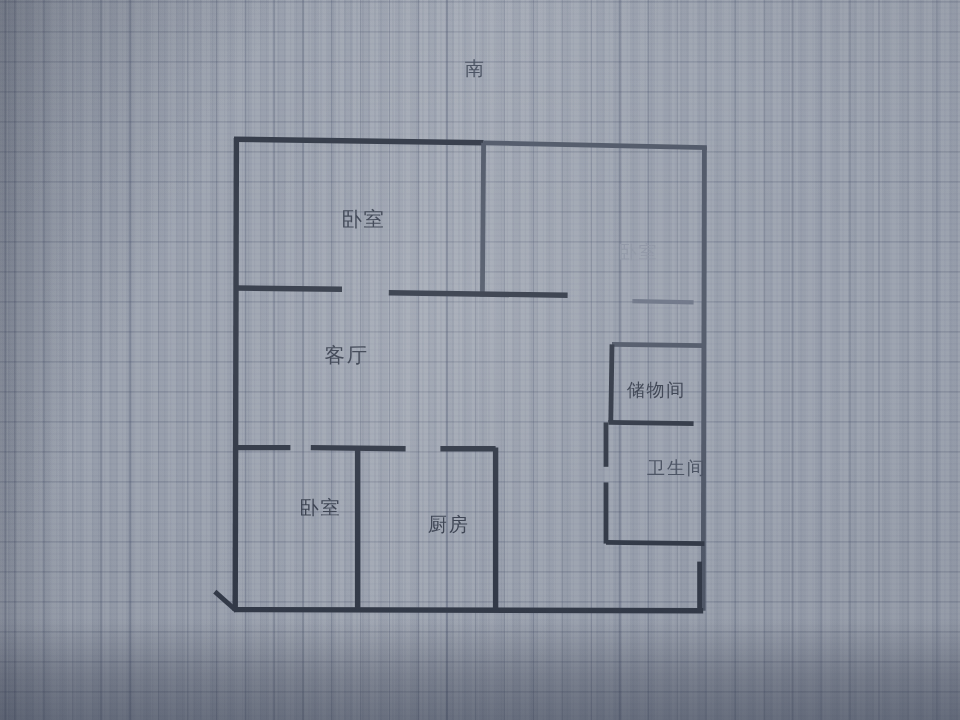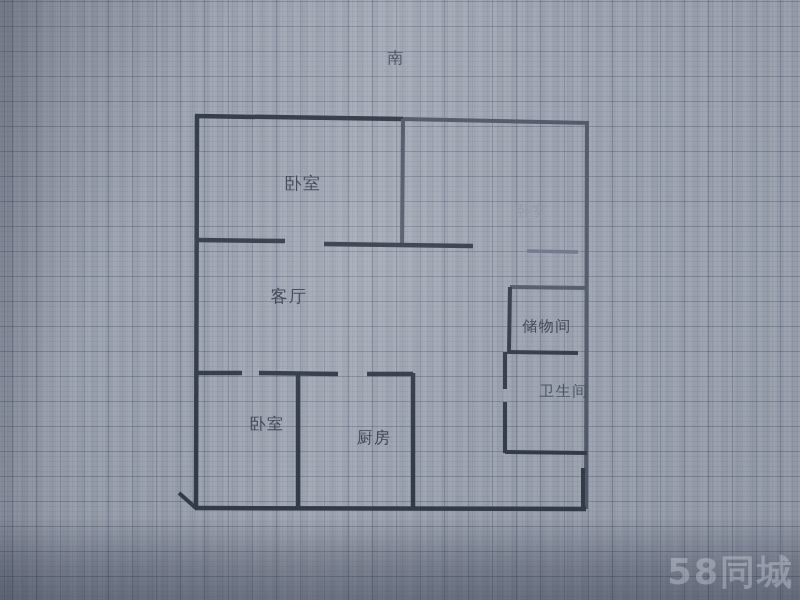--- a/index.html
+++ b/index.html
@@ -77,15 +77,14 @@
       <text x="532" y="211" text-anchor="middle" dominant-baseline="middle" font-size="15" fill="#8e95a4">卧室</text>
       <text x="289" y="297" text-anchor="middle" dominant-baseline="middle" font-size="17" fill="#3c4352">客厅</text>
       <text x="547" y="326" text-anchor="middle" dominant-baseline="middle" font-size="15" fill="#3c4352">储物间</text>
       <text x="564" y="391" text-anchor="middle" dominant-baseline="middle" font-size="15" fill="#4a5262">卫生间</text>
       <text x="267" y="424" text-anchor="middle" dominant-baseline="middle" font-size="16" fill="#3c4352">卧室</text>
       <text x="374" y="438" text-anchor="middle" dominant-baseline="middle" font-size="16" fill="#3c4352">厨房</text>
     </svg>
   <div class="vignette"></div>
   <div class="bottomband"></div>
   <div class="watermark">
-    <span class="brand">58同城</span>
   </div>
 </div>
 
 </body></html>

